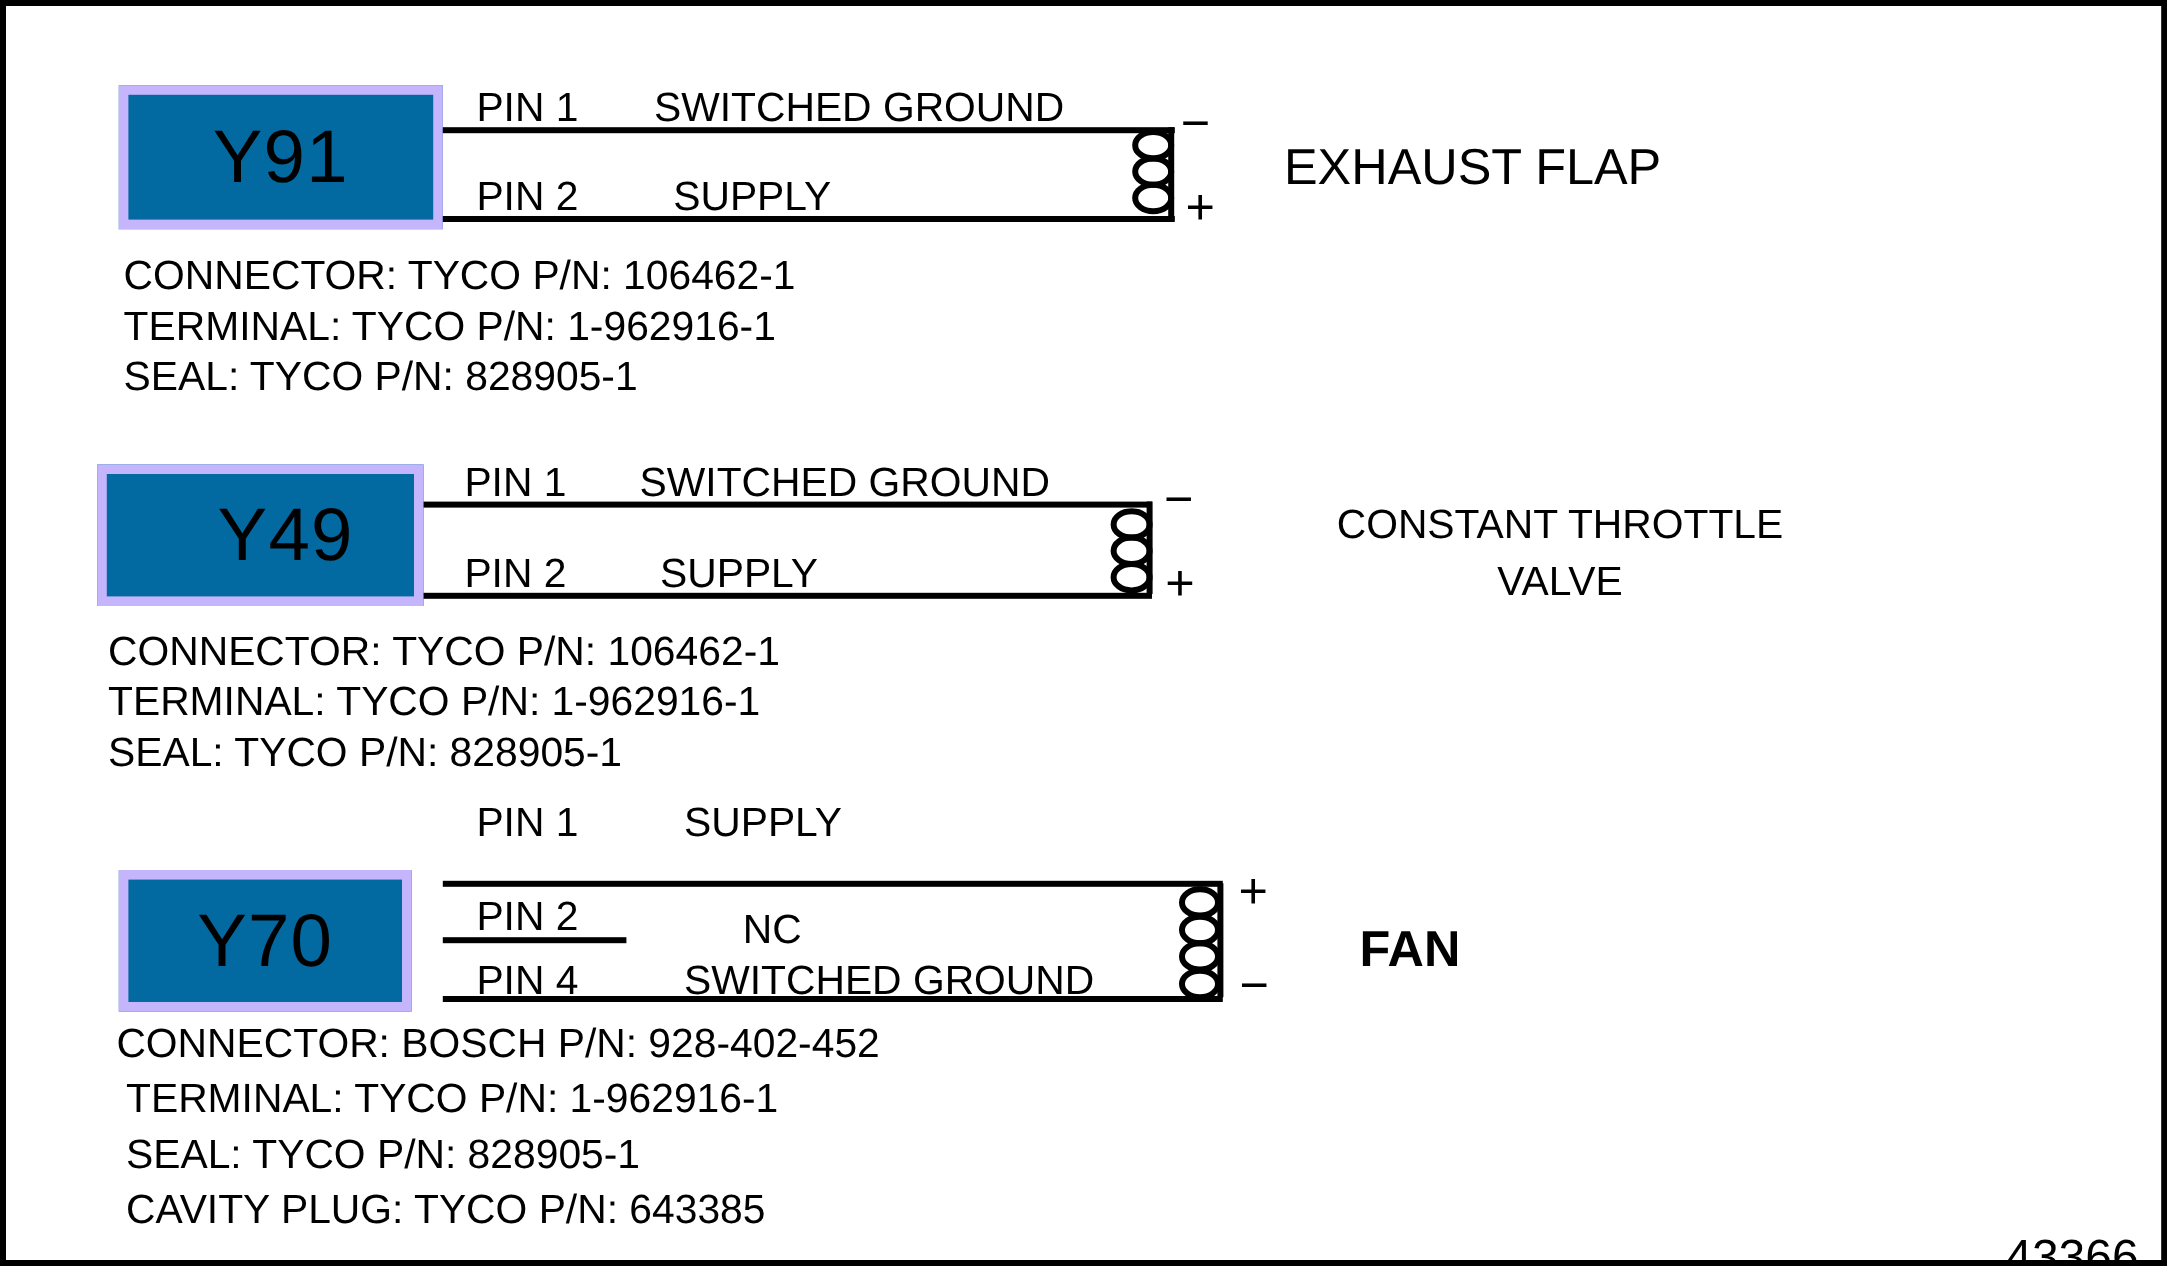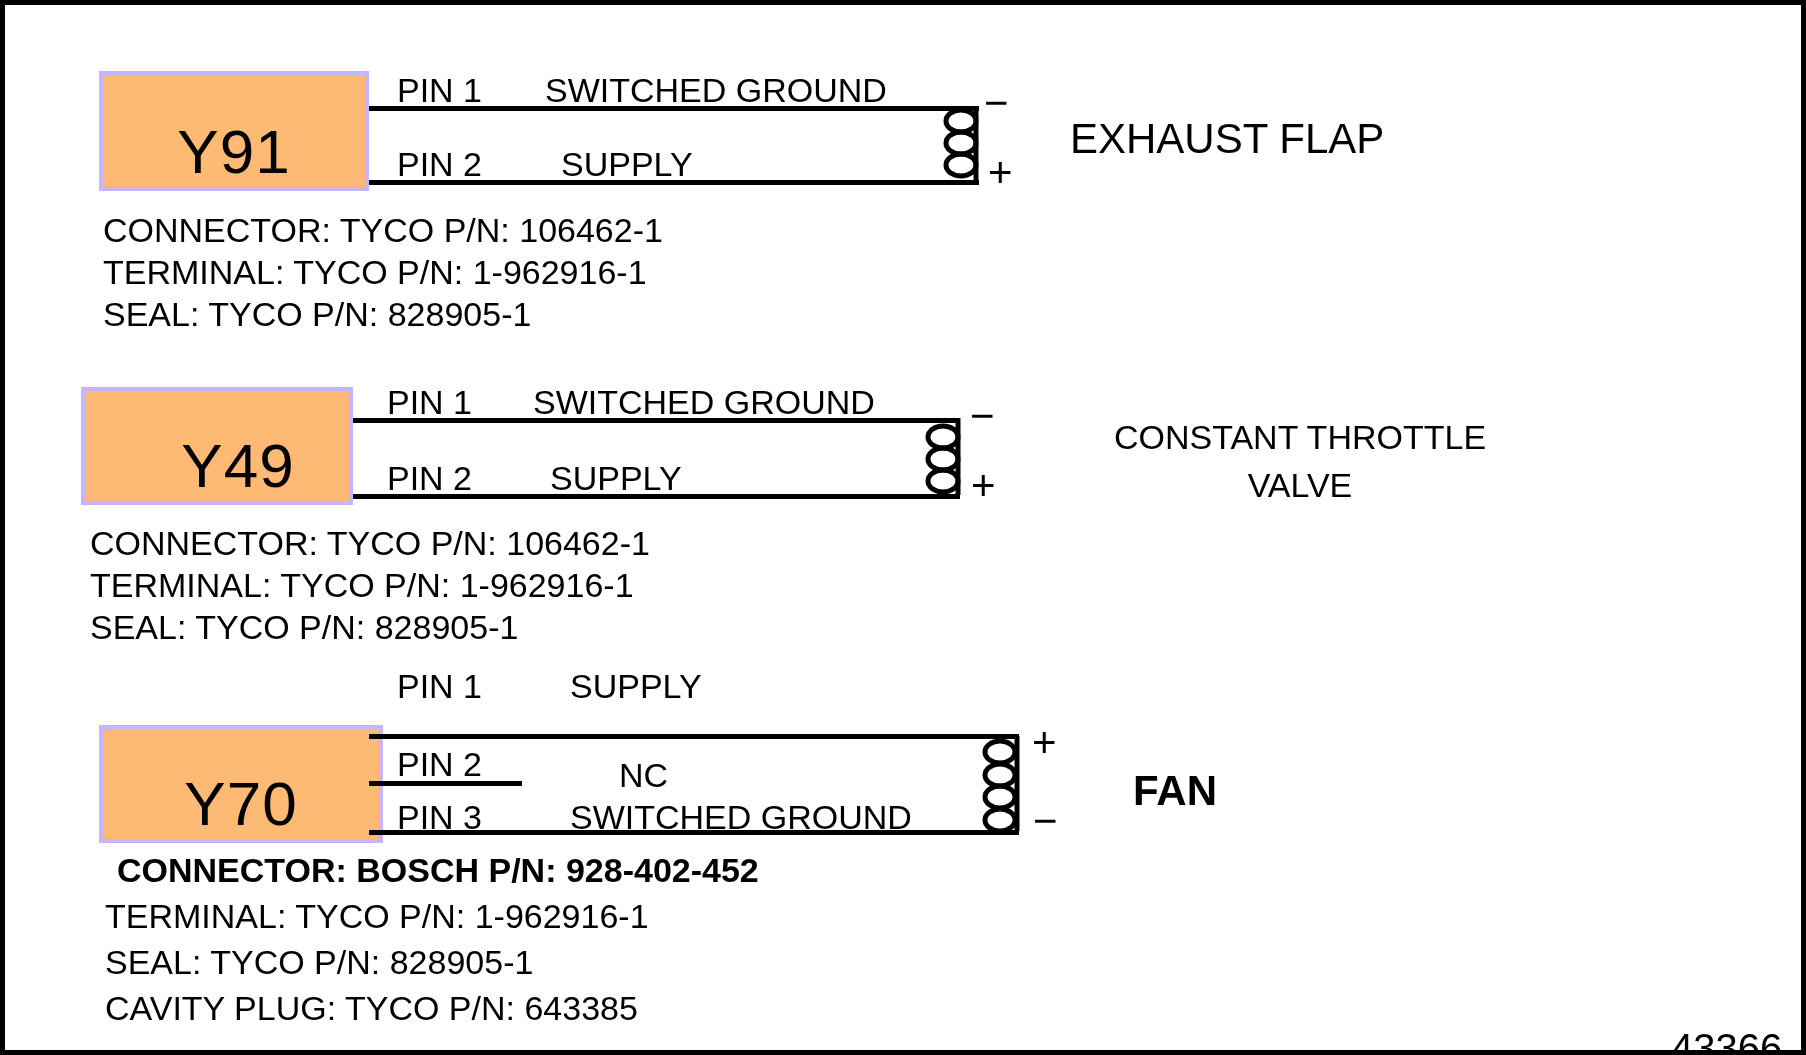--- a/index.html
+++ b/index.html
@@ -13,25 +13,25 @@
   .canvas {
     position: relative;
     width: 1806px;
     height: 1055px;
     background: #fff;
     border: 5px solid #000;
     overflow: hidden;
   }
   .cbox {
     position: absolute;
-    border: 4px solid #c4b5fd;
+    border: 8px solid #c4b5fd;
     display: flex;
-    align-items: flex-end;
+    align-items: center;
     justify-content: center;
-    background: #fdba74;
+    background: #0369a1;
   }
   .cbox span { font-size: 62px; letter-spacing: 1px; }
   .wire { position: absolute; height: 5px; background: #000; }
   .txt  { position: absolute; white-space: nowrap; line-height: 1.05; }
   .pin    { font-size: 34px; }
   .parts  { font-size: 34px; }
   .device { font-size: 42px; }
   .pol    { font-size: 42px; line-height: 1; }
   .fig    { font-size: 40px; }
   .device-block { position: absolute; text-align: center; font-size: 34px; line-height: 48px; white-space: nowrap; }
@@ -96,49 +96,49 @@
 
   <div class="device-block" style="left:1060px; top:408px; width:470px;">
     <div>CONSTANT THROTTLE</div>
     <div>VALVE</div>
   </div>
 
   <div class="txt parts" style="left:85px; top:521px;">CONNECTOR: TYCO P/N: 106462-1</div>
   <div class="txt parts" style="left:85px; top:563px;">TERMINAL: TYCO P/N: 1-962916-1</div>
   <div class="txt parts" style="left:85px; top:605px;">SEAL: TYCO P/N: 828905-1</div>
 
-  <div class="cbox" style="left:94px; top:720px; width:284px; height:118px;">
+  <div class="cbox" style="left:94px; top:720px; width:244px; height:118px;">
     <span>Y70</span>
   </div>
 
   <div class="txt pin" style="left:392px; top:664px;">PIN 1</div>
   <div class="txt pin" style="left:565px; top:664px;">SUPPLY</div>
   <div class="wire" style="left:364px; top:729px; width:650px;"></div>
 
   <div class="txt pin" style="left:392px; top:742px;">PIN 2</div>
   <div class="txt pin" style="left:573px; top:753px;margin-left:41px;">NC</div>
   <div class="wire" style="left:364px; top:776px; width:153px;"></div>
 
-  <div class="txt pin" style="left:392px; top:795px;">PIN 3</div>
+  <div class="txt pin" style="left:392px; top:795px;">PIN 4</div>
   <div class="txt pin" style="left:565px; top:795px;">SWITCHED GROUND</div>
   <div class="wire" style="left:364px; top:825px; width:650px;"></div>
 
   <svg class="coil" style="left:977px; top:729px;" width="40" height="100" viewBox="0 0 40 100">
     <line x1="35" y1="2" x2="35" y2="97"></line>
     <ellipse cx="18" cy="18" rx="15" ry="11"></ellipse>
     <ellipse cx="18" cy="41" rx="15" ry="11"></ellipse>
     <ellipse cx="18" cy="63" rx="15" ry="11"></ellipse>
     <ellipse cx="18" cy="86" rx="15" ry="11"></ellipse>
   </svg>
 
   <div class="txt pol" style="left:1027px; top:717px;">+</div>
   <div class="txt pol" style="left:1028px; top:795px;">−</div>
 
   <div class="txt device" style="left:1128px; top:764px;font-weight:bold;">FAN</div>
 
-  <div class="txt parts" style="left:112px; top:848px;font-weight:bold;">CONNECTOR: BOSCH P/N: 928-402-452</div>
+  <div class="txt parts" style="left:92px; top:848px;">CONNECTOR: BOSCH P/N: 928-402-452</div>
   <div class="txt parts" style="left:100px; top:894px;">TERMINAL: TYCO P/N: 1-962916-1</div>
   <div class="txt parts" style="left:100px; top:940px;">SEAL: TYCO P/N: 828905-1</div>
   <div class="txt parts" style="left:100px; top:986px;">CAVITY PLUG: TYCO P/N: 643385</div>
 
   <div class="txt fig" style="left:1666px; top:986px;margin-top:36px;">43366</div>
 
 </div>
 
 </body></html>

